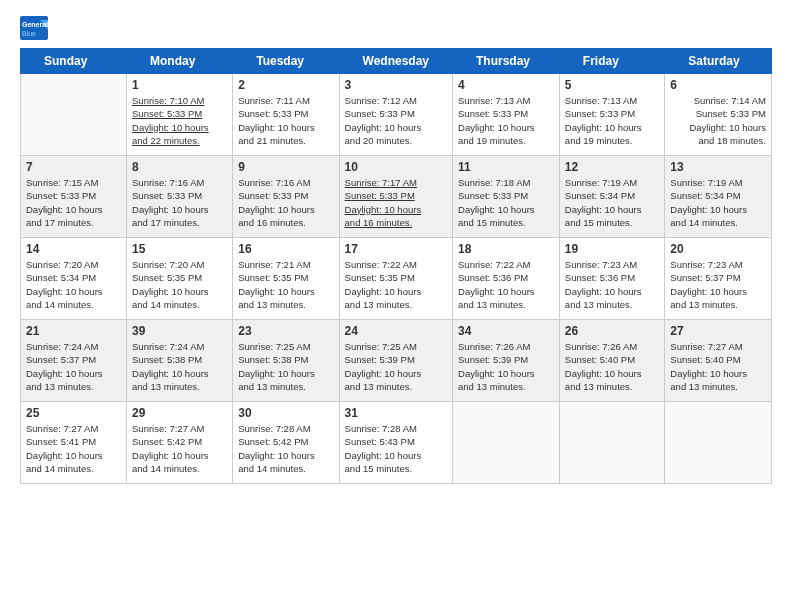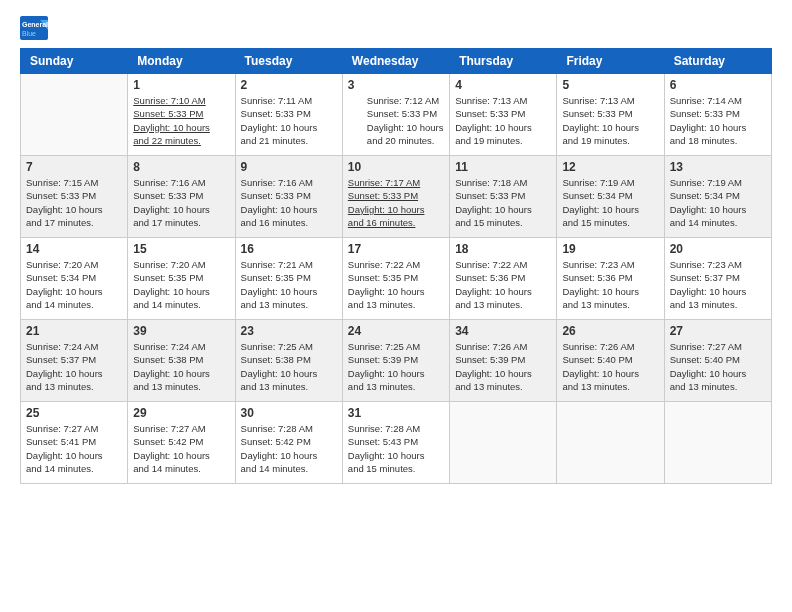--- a/index.html
+++ b/index.html
@@ -46,21 +46,21 @@
     }
     .calendar {
       width: 100%;
       border-collapse: collapse;
       border: 1px solid #ccc;
     }
     .calendar th {
       background: #1565c0;
       color: #fff;
       text-align: left;
-      padding: 5px 9px;
+      padding: 5px 23px;
       font-size: 12px;
       font-weight: 600;
       border: 1px solid #1565c0;
     }
     .calendar td {
       vertical-align: top;
       border: 1px solid #ccc;
       padding: 4px 5px;
       width: calc(100% / 7);
       height: 82px;
@@ -122,42 +122,42 @@
           </td>
           <td>
             <div class="day-num">2</div>
             <div class="day-info" style="white-space: pre-line;">Sunrise: 7:11 AM
 Sunset: 5:33 PM
 Daylight: 10 hours
 and 21 minutes.</div>
           </td>
           <td>
             <div class="day-num">3</div>
-            <div class="day-info" style="white-space: pre-line; margin-left: 19px;">Sunrise: 7:12 AM
+            <div class="day-info" style="white-space: pre-line;">Sunrise: 7:12 AM
 Sunset: 5:33 PM
 Daylight: 10 hours
 and 20 minutes.</div>
           </td>
           <td>
             <div class="day-num">4</div>
             <div class="day-info" style="white-space: pre-line;">Sunrise: 7:13 AM
 Sunset: 5:33 PM
 Daylight: 10 hours
 and 19 minutes.</div>
           </td>
           <td>
             <div class="day-num">5</div>
             <div class="day-info" style="white-space: pre-line;">Sunrise: 7:13 AM
 Sunset: 5:33 PM
 Daylight: 10 hours
 and 19 minutes.</div>
           </td>
           <td>
             <div class="day-num">6</div>
-            <div class="day-info" style="white-space: pre-line;">Sunrise: 7:14 AM
+            <div class="day-info" style="white-space: pre-line; text-align: right;">Sunrise: 7:14 AM
 Sunset: 5:33 PM
 Daylight: 10 hours
 and 18 minutes.</div>
           </td>
         </tr>
         <tr class="row-shaded">
           <td>
             <div class="day-num">7</div>
             <div class="day-info" style="white-space: pre-line;">Sunrise: 7:15 AM
 Sunset: 5:33 PM

